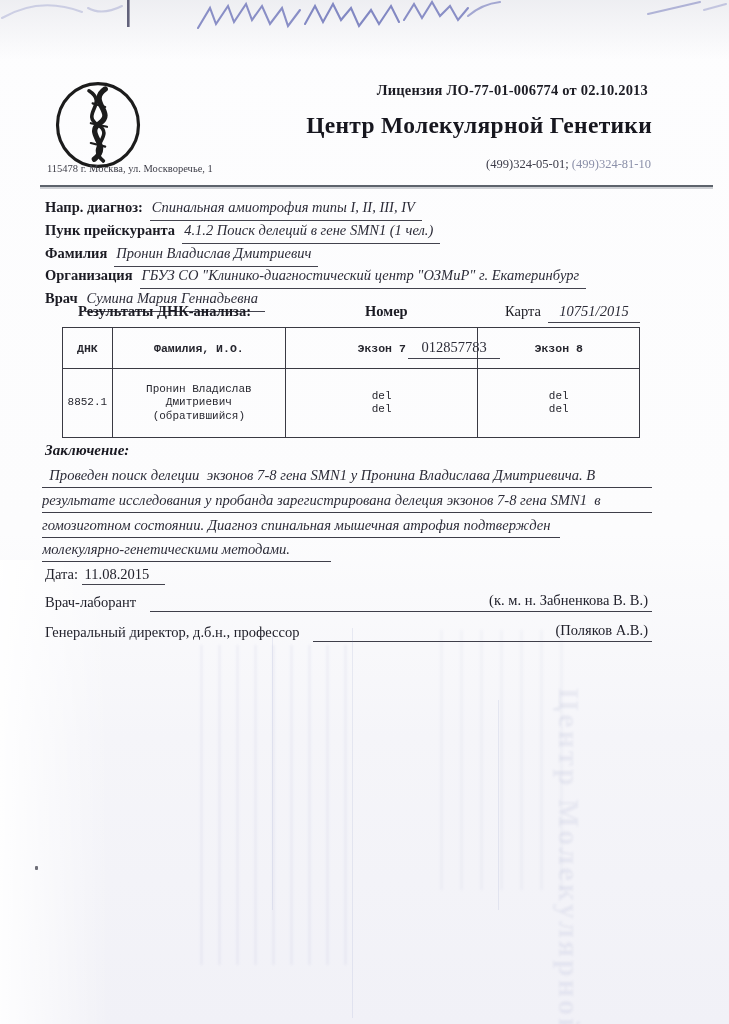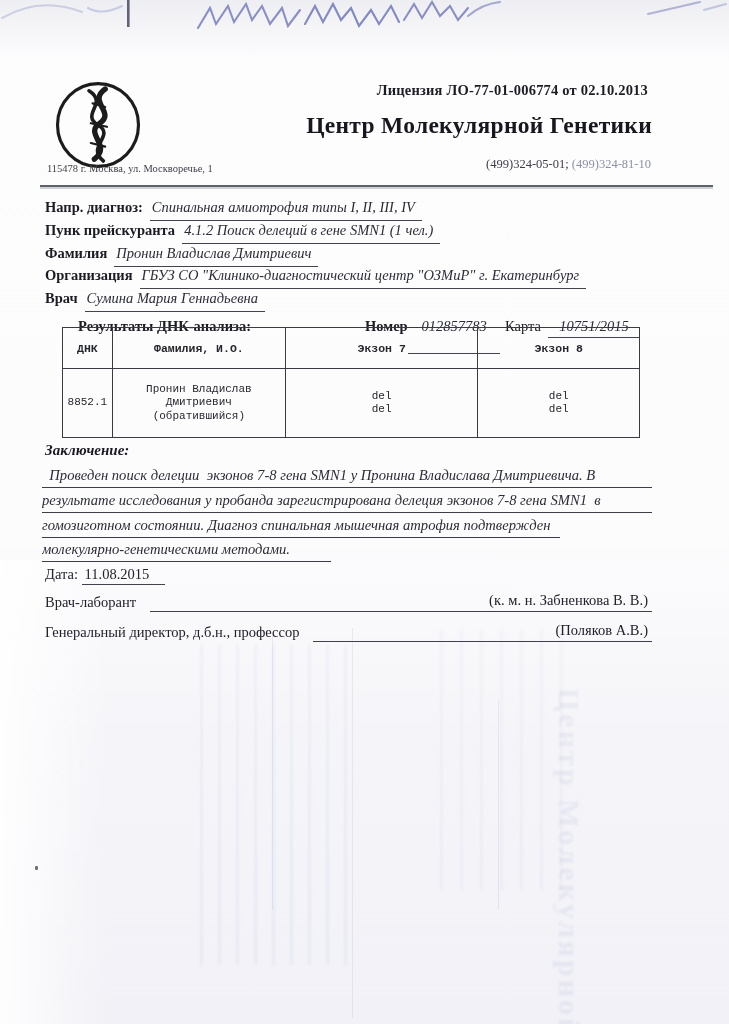--- a/index.html
+++ b/index.html
@@ -23,24 +23,24 @@
   .address{position:absolute;left:47px;top:163px;font-size:10.5px;color:#3e3e48;}
   .phones{position:absolute;top:157px;right:78px;font-size:12.5px;}
   .phones .p1{color:#3c3c49;}
   .phones .p2{color:#8b90a9;}
   .separator{position:absolute;left:40px;top:185px;width:673px;height:2px;background:#5d636c;box-shadow:0 2px 0 rgba(150,155,165,.45);}
   
   .frow{position:absolute;left:45px;font-size:14.5px;color:#1f1f29;white-space:nowrap;}
   .frow .lbl{font-weight:bold;margin-right:7px;color:#1b1b23;}
   .frow .val{font-style:italic;border-bottom:1.3px solid #43434e;padding:0 7px 5px 2px;color:#2c2c38;}
   
-  .results{position:absolute;left:0;top:318px;width:713px;height:24px;font-size:14.5px;}
+  .results{position:absolute;left:0;top:303px;width:713px;height:24px;font-size:14.5px;}
   .res-lbl{position:absolute;left:78px;font-weight:bold;color:#1b1b23;}
   .num-lbl{position:absolute;left:365px;font-weight:bold;color:#1b1b23;}
-  .num-val{position:absolute;left:408px;width:92px;font-style:italic;border-bottom:1.3px solid #43434e;padding-bottom:18px;color:#2c2c38;text-align:center;}
+  .num-val{position:absolute;left:408px;width:92px;border-bottom:1.3px solid #43434e;padding-bottom:2px;color:#2c2c38;text-align:center;margin-top:36px;}
   .card-lbl{position:absolute;left:505px;font-weight:normal;color:#1b1b23;}
   .card-val{position:absolute;left:548px;width:92px;font-style:italic;border-bottom:1.3px solid #43434e;padding-bottom:2px;color:#2c2c38;text-align:center;}
   
   table.resulttbl{position:absolute;left:62px;top:327px;width:578px;border-collapse:collapse;
     font-family:Liberation Mono, monospace;color:#26262e;background:transparent;}
   .resulttbl th,.resulttbl td{border:1.6px solid #3a3a43;text-align:center;vertical-align:middle;}
   .resulttbl th{height:38px;font-size:11.5px;font-weight:bold;}
   .resulttbl td{height:66px;font-size:11px;line-height:13.5px;}
   .c1{width:47px;} .c2{width:173px;} .c3{width:195px;} .c4{width:163px;}
   

